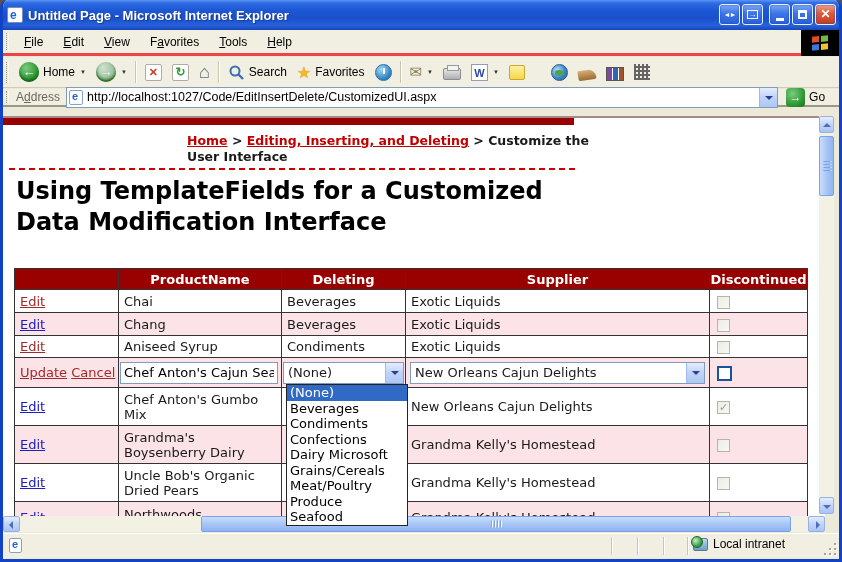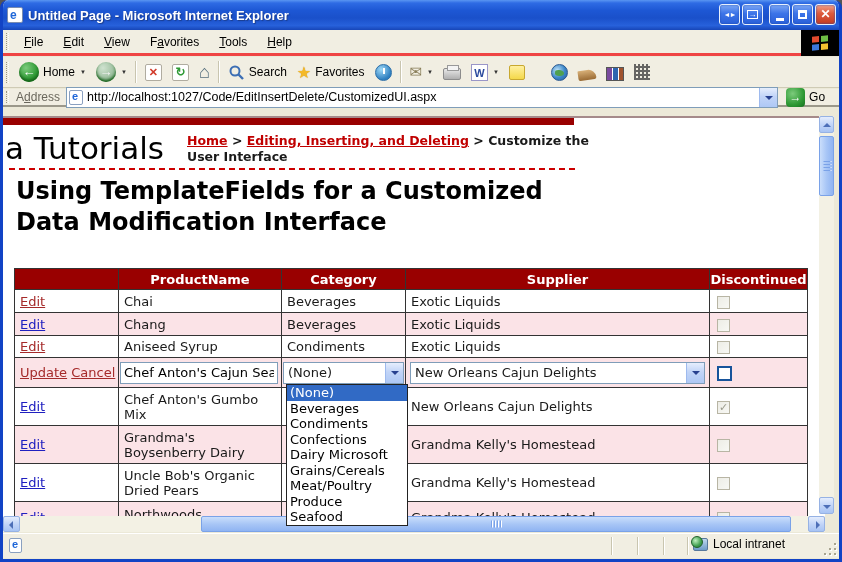--- a/index.html
+++ b/index.html
@@ -269,38 +269,37 @@
     </div>
     <div class="go-btn">
       <span class="go-ic">→</span>
       <span>Go</span>
     </div>
   </div>
 
   <div class="content">
     <div class="topline"></div>
     <div class="topbar"></div>
-    <div class="site-title">a Tutorials</div>
     <div class="crumbs"><a href="#">Home</a><span> &gt; </span><a href="#">Editing, Inserting, and Deleting</a><span> &gt; </span><span>Customize the User Interface</span></div>
     <div class="dashes"></div>
     <div class="h1">Using TemplateFields for a Customized Data Modification Interface</div>
 
     <table class="grid">
       <colgroup>
           <col class="c0">
           <col class="c1">
           <col class="c2">
           <col class="c3">
           <col class="c4">
         </colgroup>
       <tbody>
           <tr style="height:21px;">
         <th></th>
         <th>ProductName</th>
-        <th>Category</th>
+        <th>Deleting</th>
         <th>Supplier</th>
         <th>Discontinued</th>
       </tr>
       <tr style="height:23px;">
         <td><a href="#" class="lnk-m">Edit</a></td>
         <td>Chai</td>
         <td>Beverages</td>
         <td>Exotic Liquids</td>
         <td><span class="cb"></span></td>
       </tr>

